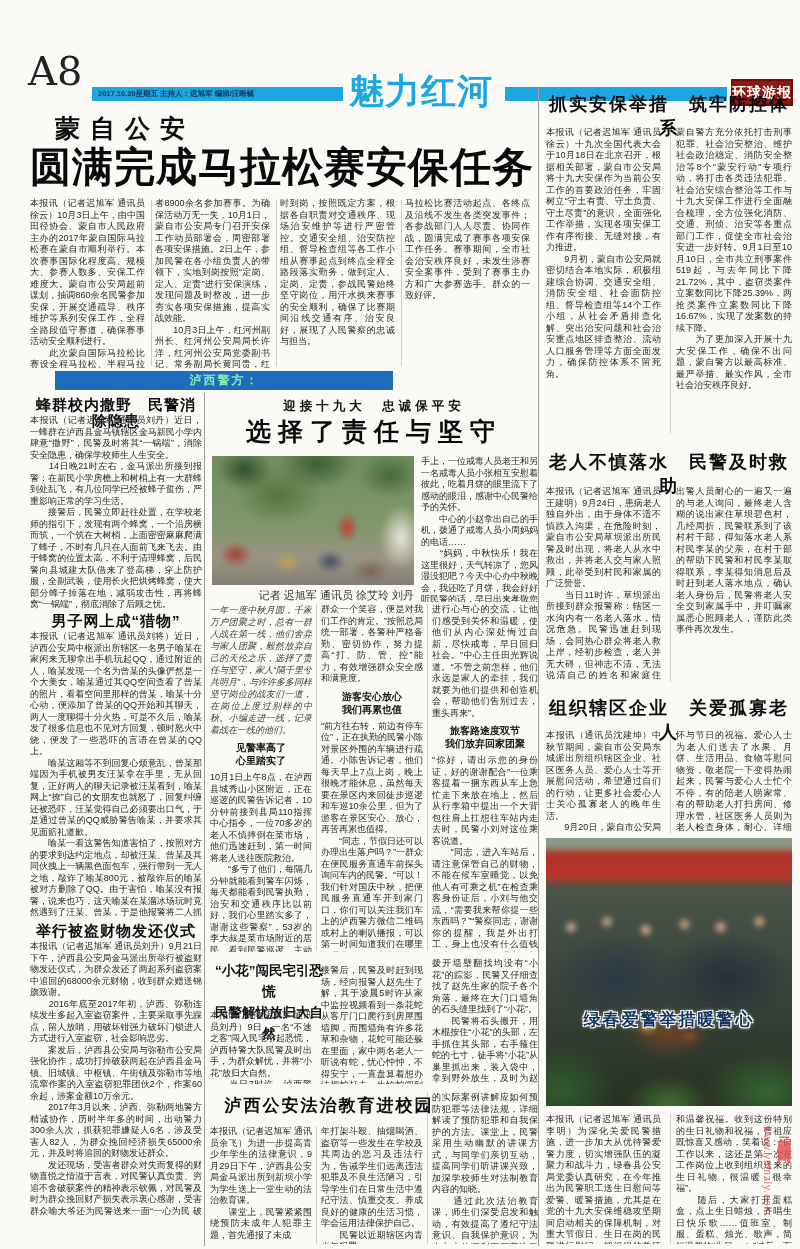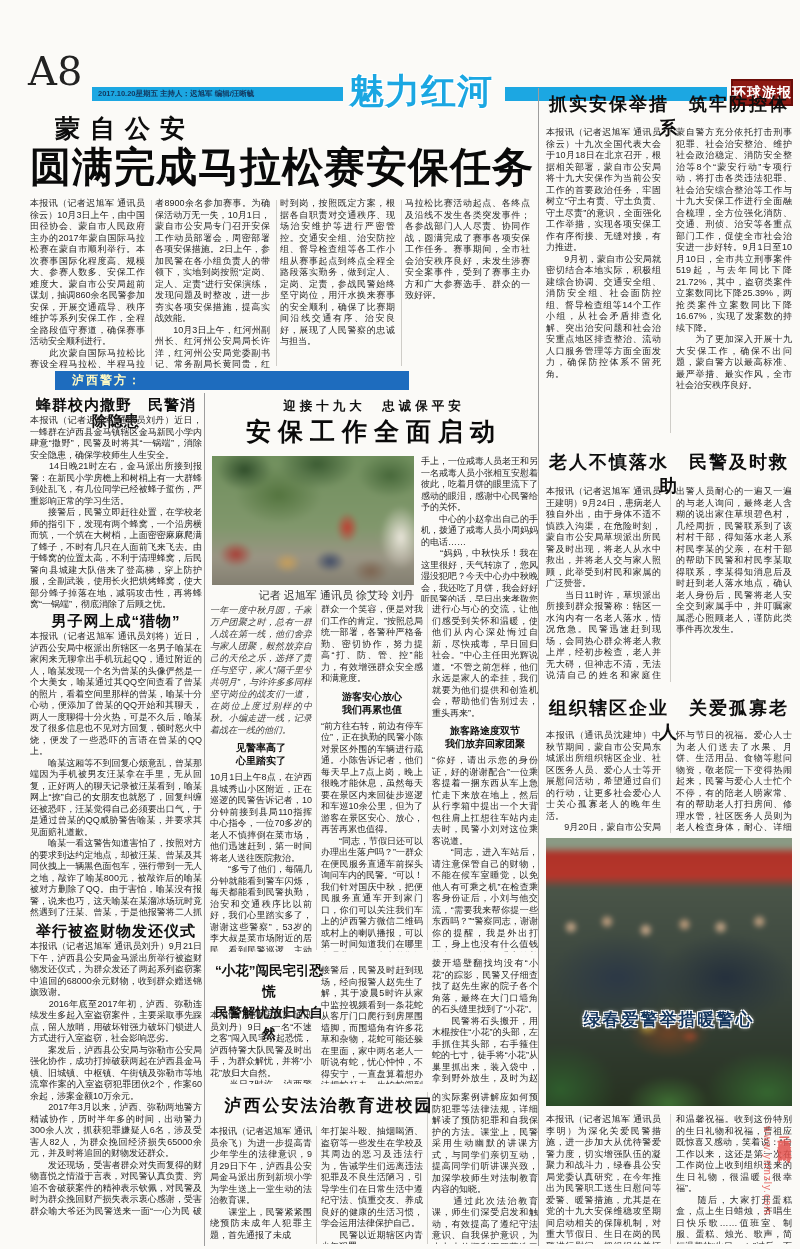--- a/index.html
+++ b/index.html
@@ -18,21 +18,21 @@
   .photo{overflow:hidden;background:#777;}
   .ph-art{position:absolute;left:-6px;top:-6px;right:-6px;bottom:-6px;filter:blur(2px);}
   .byline{font-size:11px;color:#333;text-align:right;}
   .pagenum{font-family:"DejaVu Serif","Liberation Serif",serif;font-size:40px;color:#222;}
   .cyanbar{background:#1ca7e2;}
   .datebar{font-size:7.5px;font-weight:bold;color:#123a61;line-height:14px;padding-left:6px;overflow:hidden;white-space:nowrap;}
   .bigtitle{font-size:35px;font-weight:900;color:#1ba7e2;letter-spacing:1px;text-align:center;
             text-shadow:-1px -1px 0 #fff,1px -1px 0 #fff,-1px 1px 0 #fff,1px 1px 0 #fff,0 0 3px #fff;}
   .masthead{background:#8c1913;color:#fff;font-size:14px;font-weight:bold;text-align:center;line-height:27px;
             letter-spacing:1px;box-shadow:inset 0 0 0 2px #6c0d09;}
-  .bluebar{background:#1e6cbe;color:#fef9c3;font-size:12px;font-weight:bold;line-height:19px;padding-left:17px;letter-spacing:2px;}
+  .bluebar{background:#1e6cbe;color:#86efac;font-size:12px;font-weight:bold;line-height:19px;padding-left:1px;letter-spacing:2px;text-align:center;}
   .kicker{font-size:25px;font-weight:900;letter-spacing:10px;color:#0d0d0d;}
   .leadhead{font-size:41px;font-weight:900;letter-spacing:1px;color:#0a0a0a;white-space:nowrap;}
   .f-kicker{font-size:12.5px;font-weight:bold;letter-spacing:4px;text-align:center;color:#111;}
   .f-head{font-size:25px;font-weight:900;letter-spacing:7px;text-align:center;color:#0a0a0a;}
   .snakehead{font-size:13.5px;line-height:21px;font-weight:bold;text-align:center;white-space:pre-line;color:#0e0e0e;}
   .schoolhead{font-size:17px;font-weight:bold;letter-spacing:2px;text-align:center;color:#0e0e0e;}
   .caption{position:absolute;left:0;width:100%;text-align:center;font-size:17px;font-weight:900;letter-spacing:2px;color:#14355c;
            text-shadow:-1px -1px 0 #fff,1px -1px 0 #fff,-1px 1px 0 #fff,1px 1px 0 #fff,0 0 4px #fff;}
   .watermark{color:#e4524e;opacity:.85;display:flex;gap:3px;}
   .wm1{writing-mode:vertical-rl;font-size:14px;font-weight:bold;letter-spacing:2px;}
@@ -92,21 +92,21 @@
 　　喻某一看这警告知道害怕了，按照对方的要求到达约定地点，却被汪某、曾某及其同伙拽上一辆黑色面包车，强行带到一无人之地，敲诈了喻某800元，被敲诈后的喻某被对方删除了QQ。由于害怕，喻某没有报警，说来也巧，这天喻某在某溜冰场玩时竟然遇到了汪某、曾某，于是他报警将二人抓获。目前，汪某、曾某已移交泸西公安局中枢派出所处理。</div>
 
   <div class="abs hl hl-sm" style="left:30px;top:923px;width:172px;">举行被盗财物发还仪式</div>
   <div class="abs bt clip" style="left:30px;top:941px;width:172px;height:276px;">本报讯（记者迟旭军 通讯员刘升）9月21日下午，泸西县公安局金马派出所举行被盗财物发还仪式，为群众发还了两起系列盗窃案中追回的68000余元财物，收到群众赠送锦旗致谢。
 　　2016年底至2017年初，泸西、弥勒连续发生多起入室盗窃案件，主要采取事先踩点，留人放哨，用破坏钳强力破坏门锁进人方式进行入室盗窃，社会影响恶劣。
 　　案发后，泸西县公安局与弥勒市公安局强化协作，成功打掉破获两起在泸西县金马镇、旧城镇、中枢镇、午街镇及弥勒市等地流窜作案的入室盗窃犯罪团伙2个，作案60余起，涉案金额10万余元。
 　　2017年3月以来，泸西、弥勒两地警方精诚协作，历时半年多的时间，出动警力300余人次，抓获犯罪嫌疑人6名，涉及受害人82人，为群众挽回经济损失65000余元，并及时将追回的财物发还群众。
 　　发还现场，受害者群众对失而复得的财物喜悦之情溢于言表，对民警认真负责、穷追不舍破获案件的精神表示钦佩，对民警及时为群众挽回财产损失表示衷心感谢，受害群众喻大爷还为民警送来一面“一心为民 破案神速”的锦旗。</div>
 
   <div class="abs f-kicker" style="left:210px;top:398px;width:328px;">迎接十九大　忠诚保平安</div>
-  <div class="abs f-head" style="left:210px;top:415px;width:328px;">安保工作全面启动</div>
+  <div class="abs f-head" style="left:210px;top:415px;width:328px;">选择了责任与坚守</div>
 
   <div class="abs photo" style="left:212px;top:456px;width:202px;height:129px;">
     <div class="ph-art" style="background:
       radial-gradient(40px 30px at 18% 14%, #2f4d2a, transparent 70%),
       radial-gradient(55px 36px at 52% 10%, #3c5c33, transparent 70%),
       radial-gradient(46px 32px at 86% 18%, #47683a, transparent 70%),
       radial-gradient(62px 42px at 34% 32%, #54743f, transparent 70%),
       radial-gradient(30px 46px at 91% 62%, #e9e5da, transparent 70%),
       radial-gradient(16px 22px at 66% 55%, #c23a2e, transparent 70%),
       radial-gradient(24px 18px at 14% 74%, #a93b33, transparent 70%),

